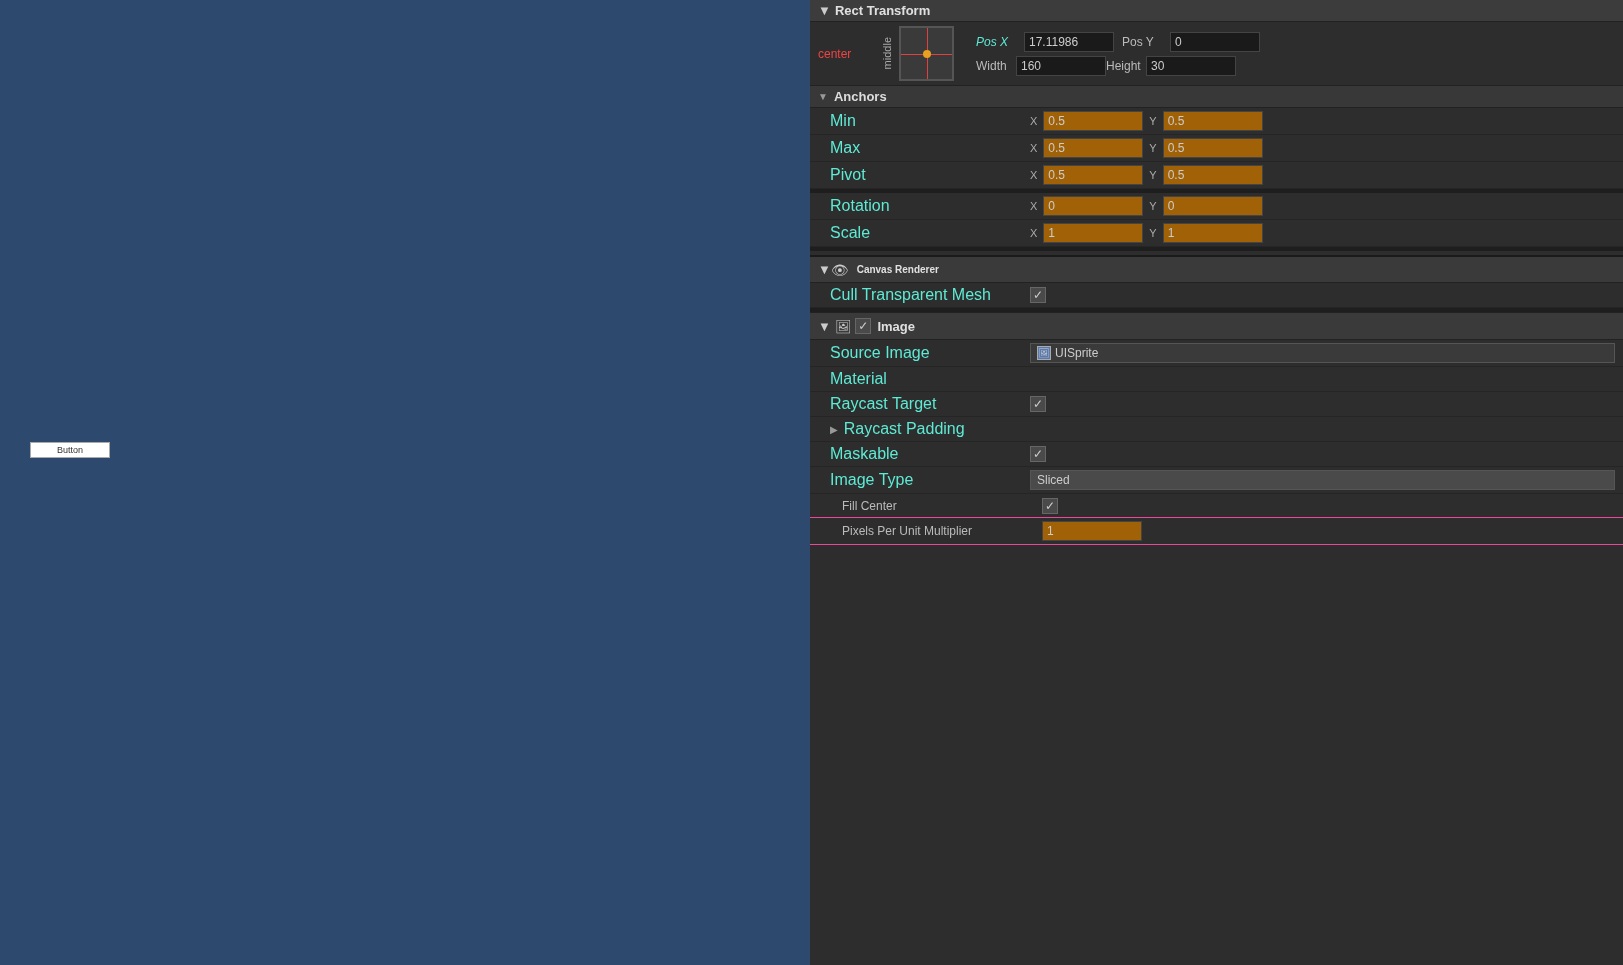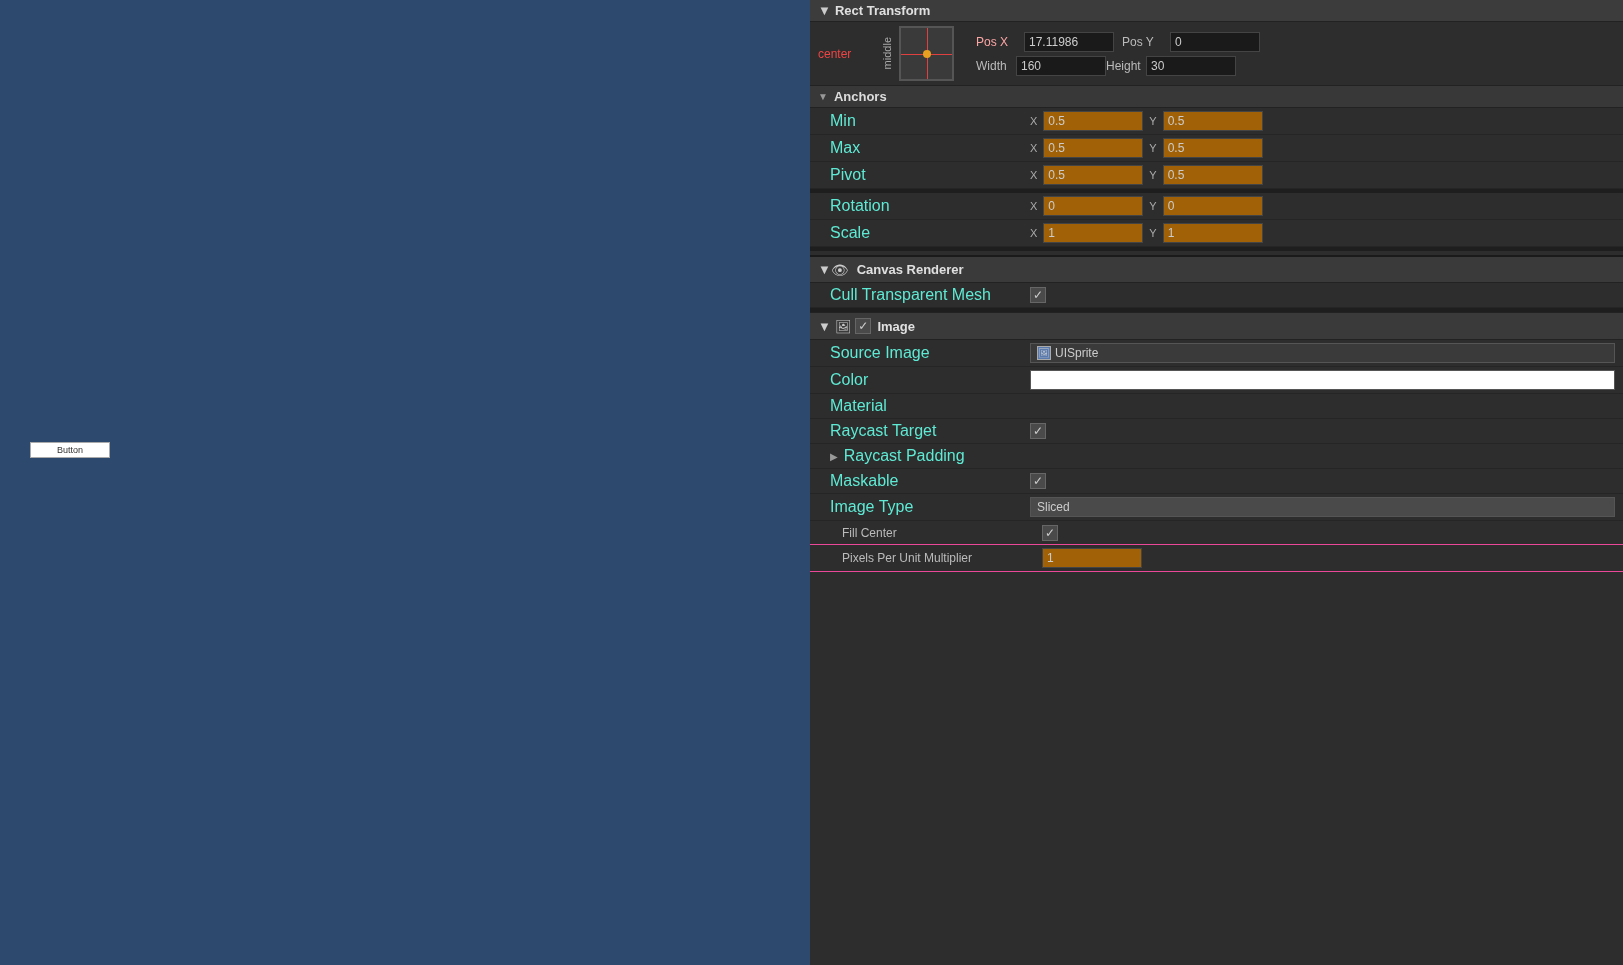--- a/index.html
+++ b/index.html
@@ -300,21 +300,21 @@
         <span style="writing-mode:vertical-rl; transform:rotate(180deg); color:#aaa; font-size:11px;">middle</span>
 
         <div class="anchor-widget">
           <div class="anchor-cross-h"></div>
           <div class="anchor-cross-v"></div>
           <div class="anchor-center-dot"></div>
         </div>
 
         <div style="display:flex; flex-direction:column; gap:4px;">
           <div style="display:flex; align-items:center; gap:8px;">
-            <span style="color:#fca5a5; font-size:12px; width:40px;">Pos X</span>
+            <span style="color:#5eead4; font-size:12px; width:40px;font-style:italic;">Pos X</span>
             <input class="field-input" value="17.11986" style="">
             <span style="color:#bbb; font-size:12px; width:40px;">Pos Y</span>
             <input class="field-input" value="0" style="">
           </div>
           <div style="display:flex; align-items:center; gap:0;">
             <span style="color:#bbb; font-size:12px; width:40px;">Width</span>
             <input class="field-input" value="160" style="">
             <span style="color:#bbb; font-size:12px; width:40px;">Height</span>
             <input class="field-input" value="30" style="">
           </div>
@@ -378,21 +378,21 @@
       <span class="prop-x-label">Y</span>
       <input class="prop-input" value="1" style="">
     </div>
   </div>
 
   <div class="divider"></div>
 
   <div class="canvas-renderer-header">
     <span class="tri">▼</span>
     <span style="margin-right:8px; font-size:14px;">👁</span>
-    <span style="color:#e0e0e0; font-size:13px; font-weight:bold;">Canvas Renderer</span>
+    <span style="color:#e0e0e0; font-size:10px; font-weight:bold;">Canvas Renderer</span>
   </div>
 
   <div class="prop-row">
     <span class="prop-label">Cull Transparent Mesh</span>
     <div class="prop-value">
       <div class="checkbox-styled">✓</div>
     </div>
   </div>
 
   <div class="divider"></div>
@@ -409,26 +409,20 @@
     <div class="prop-value">
       <div class="sprite-field">
         <div class="sprite-icon">
           <span style="font-size:9px;">🖼</span>
         </div>
         <span>UISprite</span>
       </div>
     </div>
   </div>
 
-  <div class="prop-row">
-    <span class="prop-label">Color</span>
-    <div class="prop-value">
-      <div class="color-field"></div>
-    </div>
-  </div>
 
   <div class="prop-row">
     <span class="prop-label">Material</span>
   </div>
 
   <div class="prop-row">
     <span class="prop-label">Raycast Target</span>
     <div class="prop-value">
       <div class="checkbox-styled">✓</div>
     </div>

